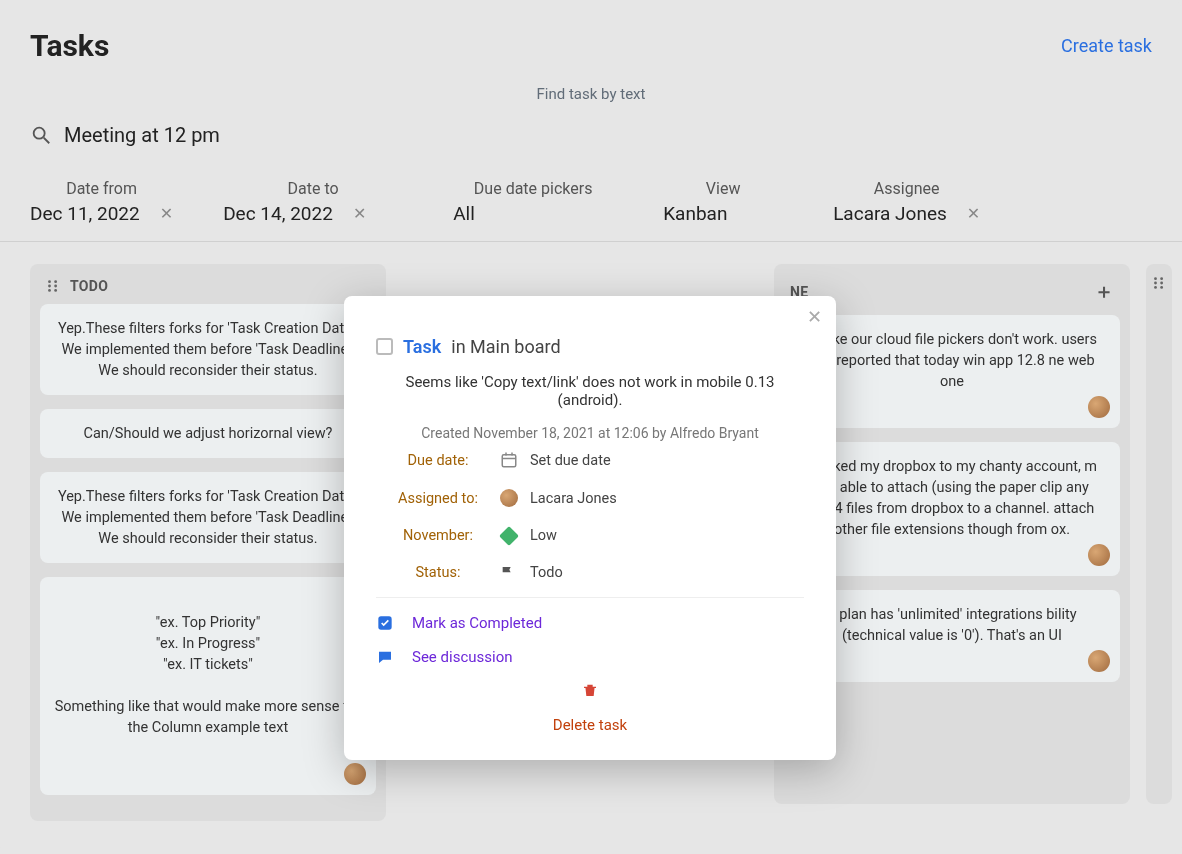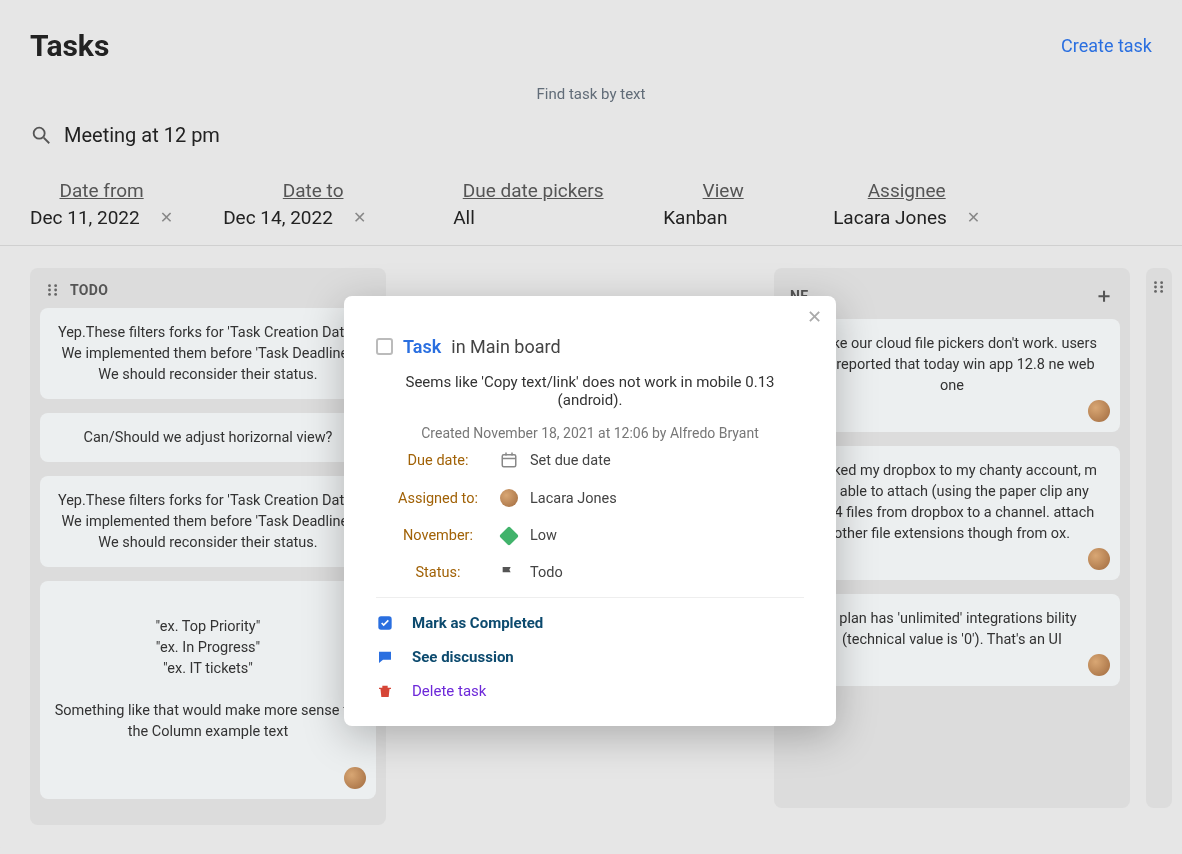--- a/index.html
+++ b/index.html
@@ -54,21 +54,21 @@
     color: #222;
   }
   .filters-row {
     display: flex;
     padding: 10px 30px 16px 30px;
     border-bottom: 1px solid #d0d0d0;
     gap: 50px;
     margin-top: 12px;
   }
   .filter { display: flex; flex-direction: column; gap: 4px; min-width: 140px; }
-  .filter-label { font-size: 19px; color: #555; text-decoration: underline; }
+  .filter-label { font-size: 16px; color: #555; }
   .filter-value-row { display: flex; align-items: center; gap: 20px; }
   .filter-value { font-size: 19px; color: #222; }
   .clear-x { color: #888; font-size: 16px; cursor: pointer; }
   .board {
     display: flex;
     gap: 16px;
     padding: 22px 30px;
     align-items: flex-start;
     overflow: hidden;
   }
@@ -210,22 +210,22 @@
     padding-top: 8px;
   }
   .action-row {
     display: flex;
     align-items: center;
     gap: 18px;
     padding: 8px 0;
     font-size: 15px;
     cursor: pointer;
   }
-  .action-blue { color: #0c4a6e; font-weight: bold; }
-  .action-red { color: #6d28d9; }
+  .action-blue { color: #6d28d9; }
+  .action-red { color: #c2410c; flex-direction: column; }
   .icon-slot { width: 18px; display: flex; justify-content: center; }
   svg { display: block; }
   .col2-partial .card { overflow: hidden; }
   .col2-partial { position: relative; }
 </style>
 </head>
 <body>
 
 <div class="page">
 

